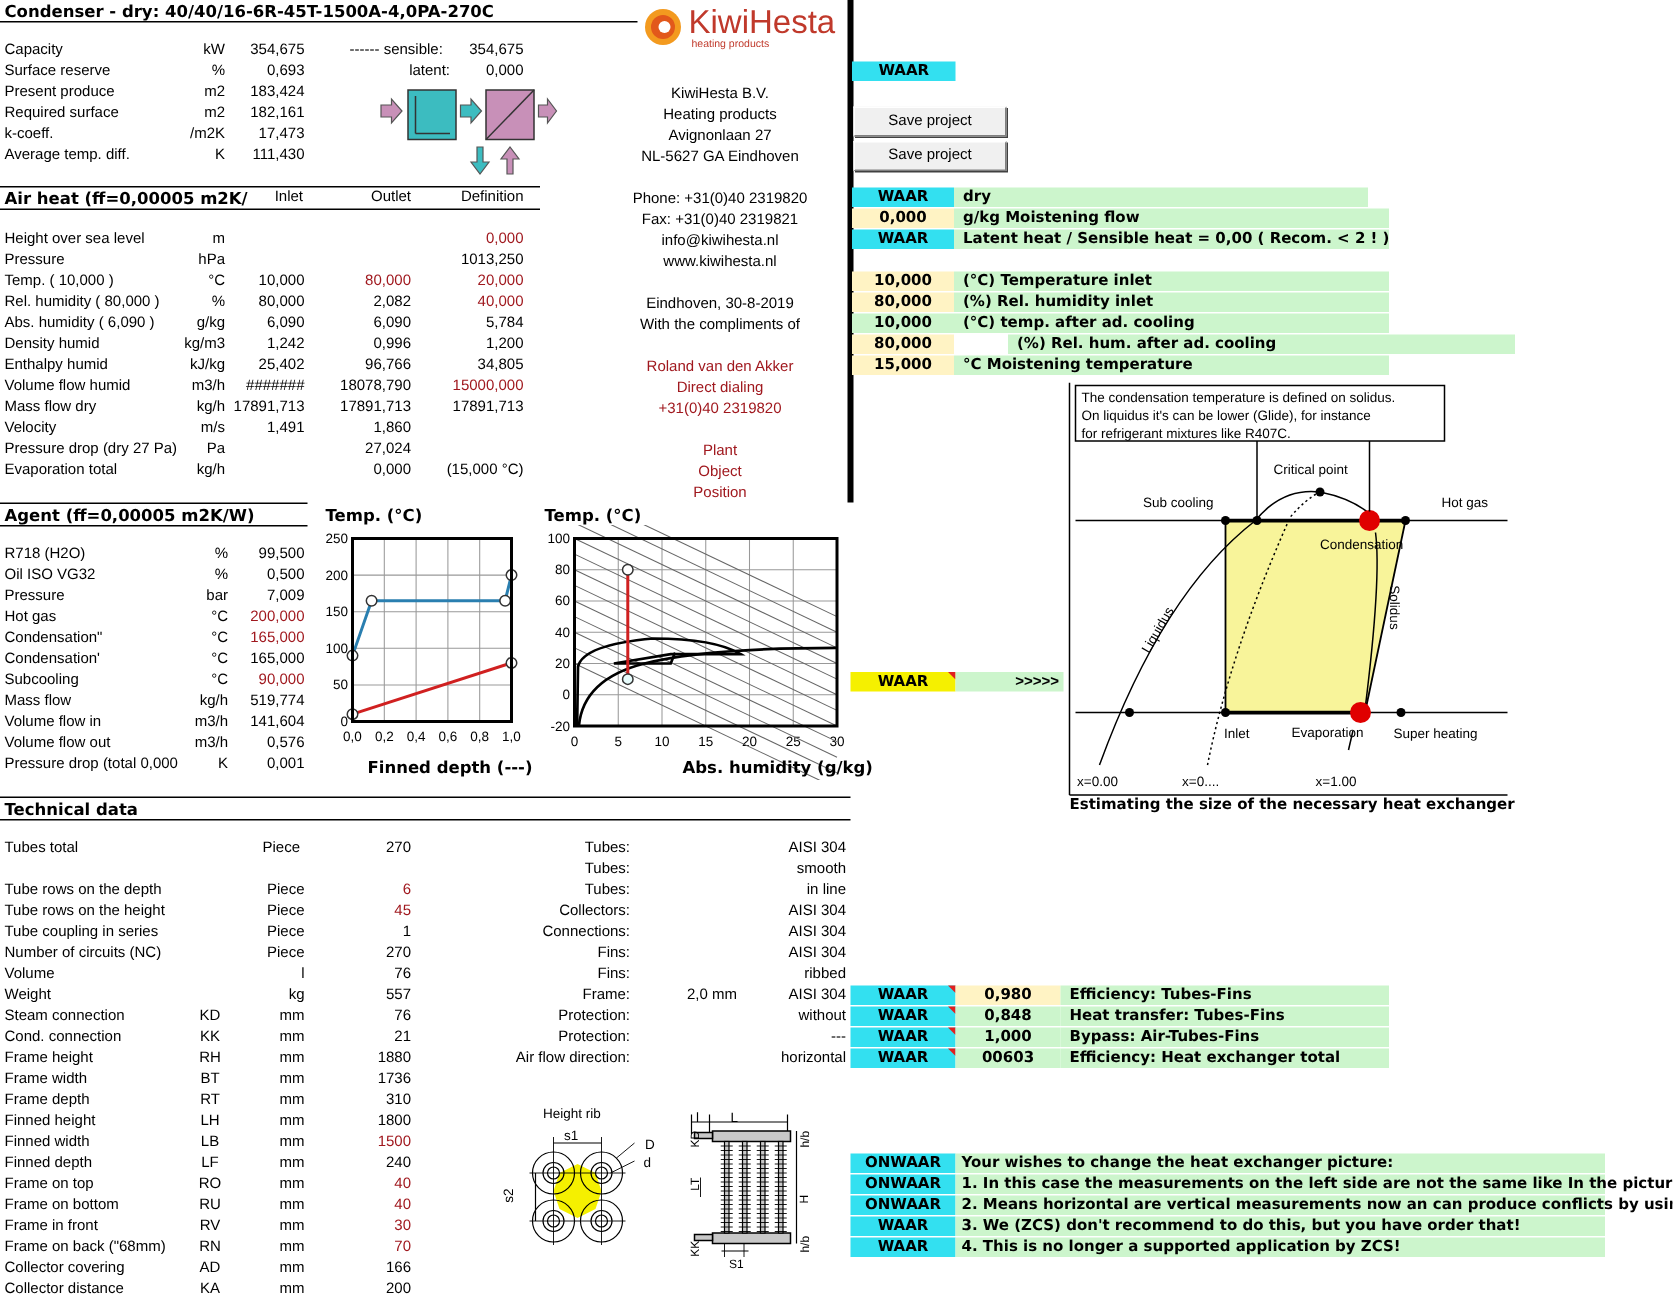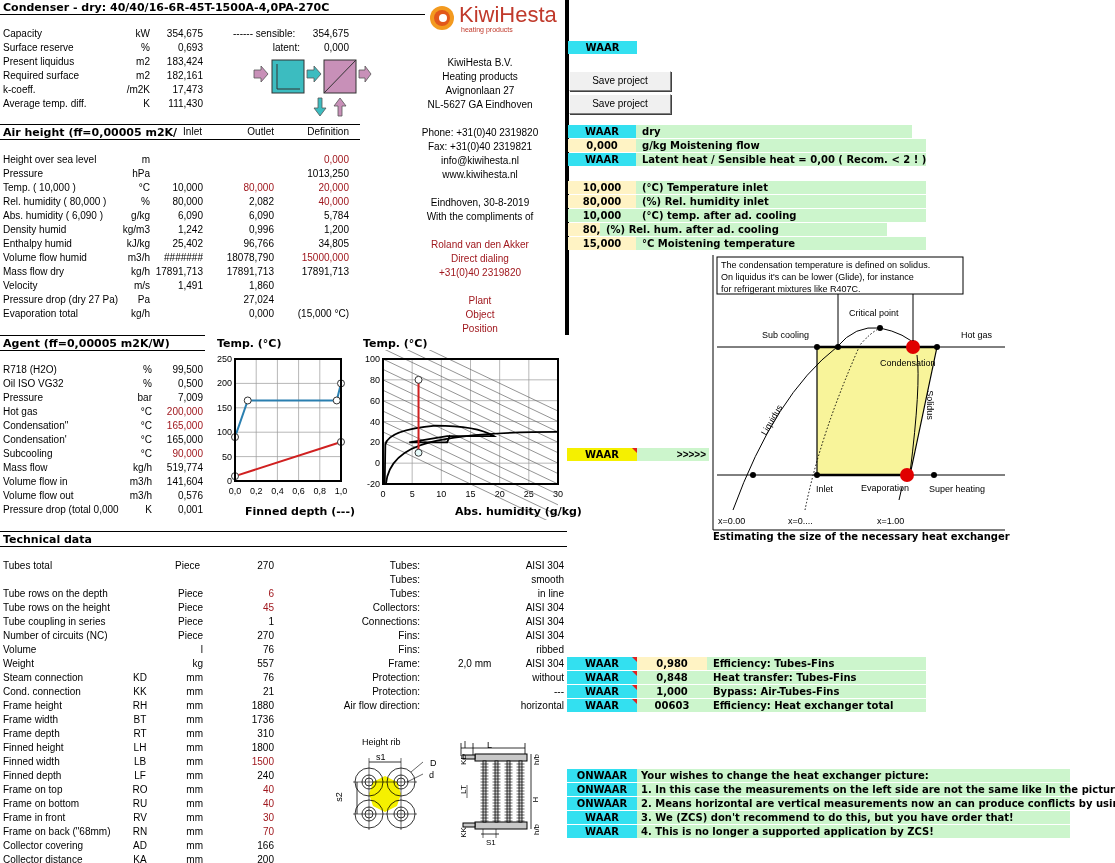--- a/index.html
+++ b/index.html
@@ -38,21 +38,21 @@
 
 <div class="vbar"></div>
 
 <div id="perf">
     <div class="abs" style="left:3px;top:28px">Capacity</div>
     <div class="abs r" style="left:120px;top:28px;width:30px">kW</div>
     <div class="abs r" style="left:155px;top:28px;width:48px">354,675</div>
     <div class="abs" style="left:3px;top:42px">Surface reserve</div>
     <div class="abs r" style="left:120px;top:42px;width:30px">%</div>
     <div class="abs r" style="left:155px;top:42px;width:48px">0,693</div>
-    <div class="abs" style="left:3px;top:56px">Present liquidus</div>
+    <div class="abs" style="left:3px;top:56px">Present produce</div>
     <div class="abs r" style="left:120px;top:56px;width:30px">m2</div>
     <div class="abs r" style="left:155px;top:56px;width:48px">183,424</div>
     <div class="abs" style="left:3px;top:70px">Required surface</div>
     <div class="abs r" style="left:120px;top:70px;width:30px">m2</div>
     <div class="abs r" style="left:155px;top:70px;width:48px">182,161</div>
     <div class="abs" style="left:3px;top:84px">k-coeff.</div>
     <div class="abs r" style="left:120px;top:84px;width:30px">/m2K</div>
     <div class="abs r" style="left:155px;top:84px;width:48px">17,473</div>
     <div class="abs" style="left:3px;top:98px">Average temp. diff.</div>
     <div class="abs r" style="left:120px;top:98px;width:30px">K</div>
@@ -98,21 +98,21 @@
   <div class="red">Plant</div>
   <div class="red">Object</div>
   <div class="red">Position</div>
 </div>
 
 <div class="cell cyan c bold" style="left:568px;top:41px;width:69px">WAAR</div>
 <div class="btn" style="left:569px;top:71px">Save project</div>
 <div class="btn" style="left:569px;top:94px">Save project</div>
 
 <div class="hline" style="left:0;top:124px;width:360px"></div>
-<div class="abs hdr" style="left:3px;top:126px">Air height (ff=0,00005 m2K/</div>
+<div class="abs hdr" style="left:3px;top:126px">Air heat (ff=0,00005 m2K/</div>
 <div class="abs r" style="left:150px;top:126px;width:52px">Inlet</div>
 <div class="abs r" style="left:220px;top:126px;width:54px">Outlet</div>
 <div class="abs r" style="left:290px;top:126px;width:59px">Definition</div>
 <div class="hline" style="left:0;top:139px;width:360px"></div>
 <div id="airrows">
     <div class="abs" style="left:3px;top:154px">Height over sea level</div>
     <div class="abs r" style="left:110px;top:154px;width:40px">m</div>
     <div class="abs r" style="left:148px;top:154px;width:55px"></div>
     <div class="abs r" style="left:210px;top:154px;width:64px"></div>
     <div class="abs r red" style="left:280px;top:154px;width:69px">0,000</div>
@@ -180,21 +180,21 @@
 <div class="cell cyan c bold" style="left:568px;top:153px;width:68px">WAAR</div>
 <div class="cell lgreen bold" style="left:636px;top:153px;width:290px;padding-left:6px">Latent heat / Sensible heat = 0,00 ( Recom. &lt; 2 ! )</div>
 <div id="optinputs">
     <div class="cell c bold lyellow" style="left:568px;top:181px;width:68px">10,000</div>
     <div class="cell lgreen bold" style="left:636px;top:181px;width:290px;padding-left:6px">(°C) Temperature inlet</div>
     <div class="cell c bold lyellow" style="left:568px;top:195px;width:68px">80,000</div>
     <div class="cell lgreen bold" style="left:636px;top:195px;width:290px;padding-left:6px">(%) Rel. humidity inlet</div>
     <div class="cell c bold lgreen" style="left:568px;top:209px;width:68px">10,000</div>
     <div class="cell lgreen bold" style="left:636px;top:209px;width:290px;padding-left:6px">(°C) temp. after ad. cooling</div>
     <div class="cell c bold lyellow" style="left:568px;top:223px;width:68px">80,000</div>
-    <div class="cell lgreen bold" style="left:600px;top:223px;width:287px;padding-left:6px">(%) Rel. hum. after ad. cooling</div>
+    <div class="cell lgreen bold" style="left:672px;top:223px;width:338px;padding-left:6px">(%) Rel. hum. after ad. cooling</div>
     <div class="cell c bold lyellow" style="left:568px;top:237px;width:68px">15,000</div>
     <div class="cell lgreen bold" style="left:636px;top:237px;width:290px;padding-left:6px">°C Moistening temperature</div>
   </div>
 
 <div class="hline" style="left:0;top:335px;width:205px"></div>
 <div class="abs hdr" style="left:3px;top:337px">Agent (ff=0,00005 m2K/W)</div>
 <div class="hline" style="left:0;top:350px;width:205px"></div>
 <div id="agentrows">
     <div class="abs" style="left:3px;top:364px">R718 (H2O)</div>
     <div class="abs r" style="left:120px;top:364px;width:32px">%</div>

